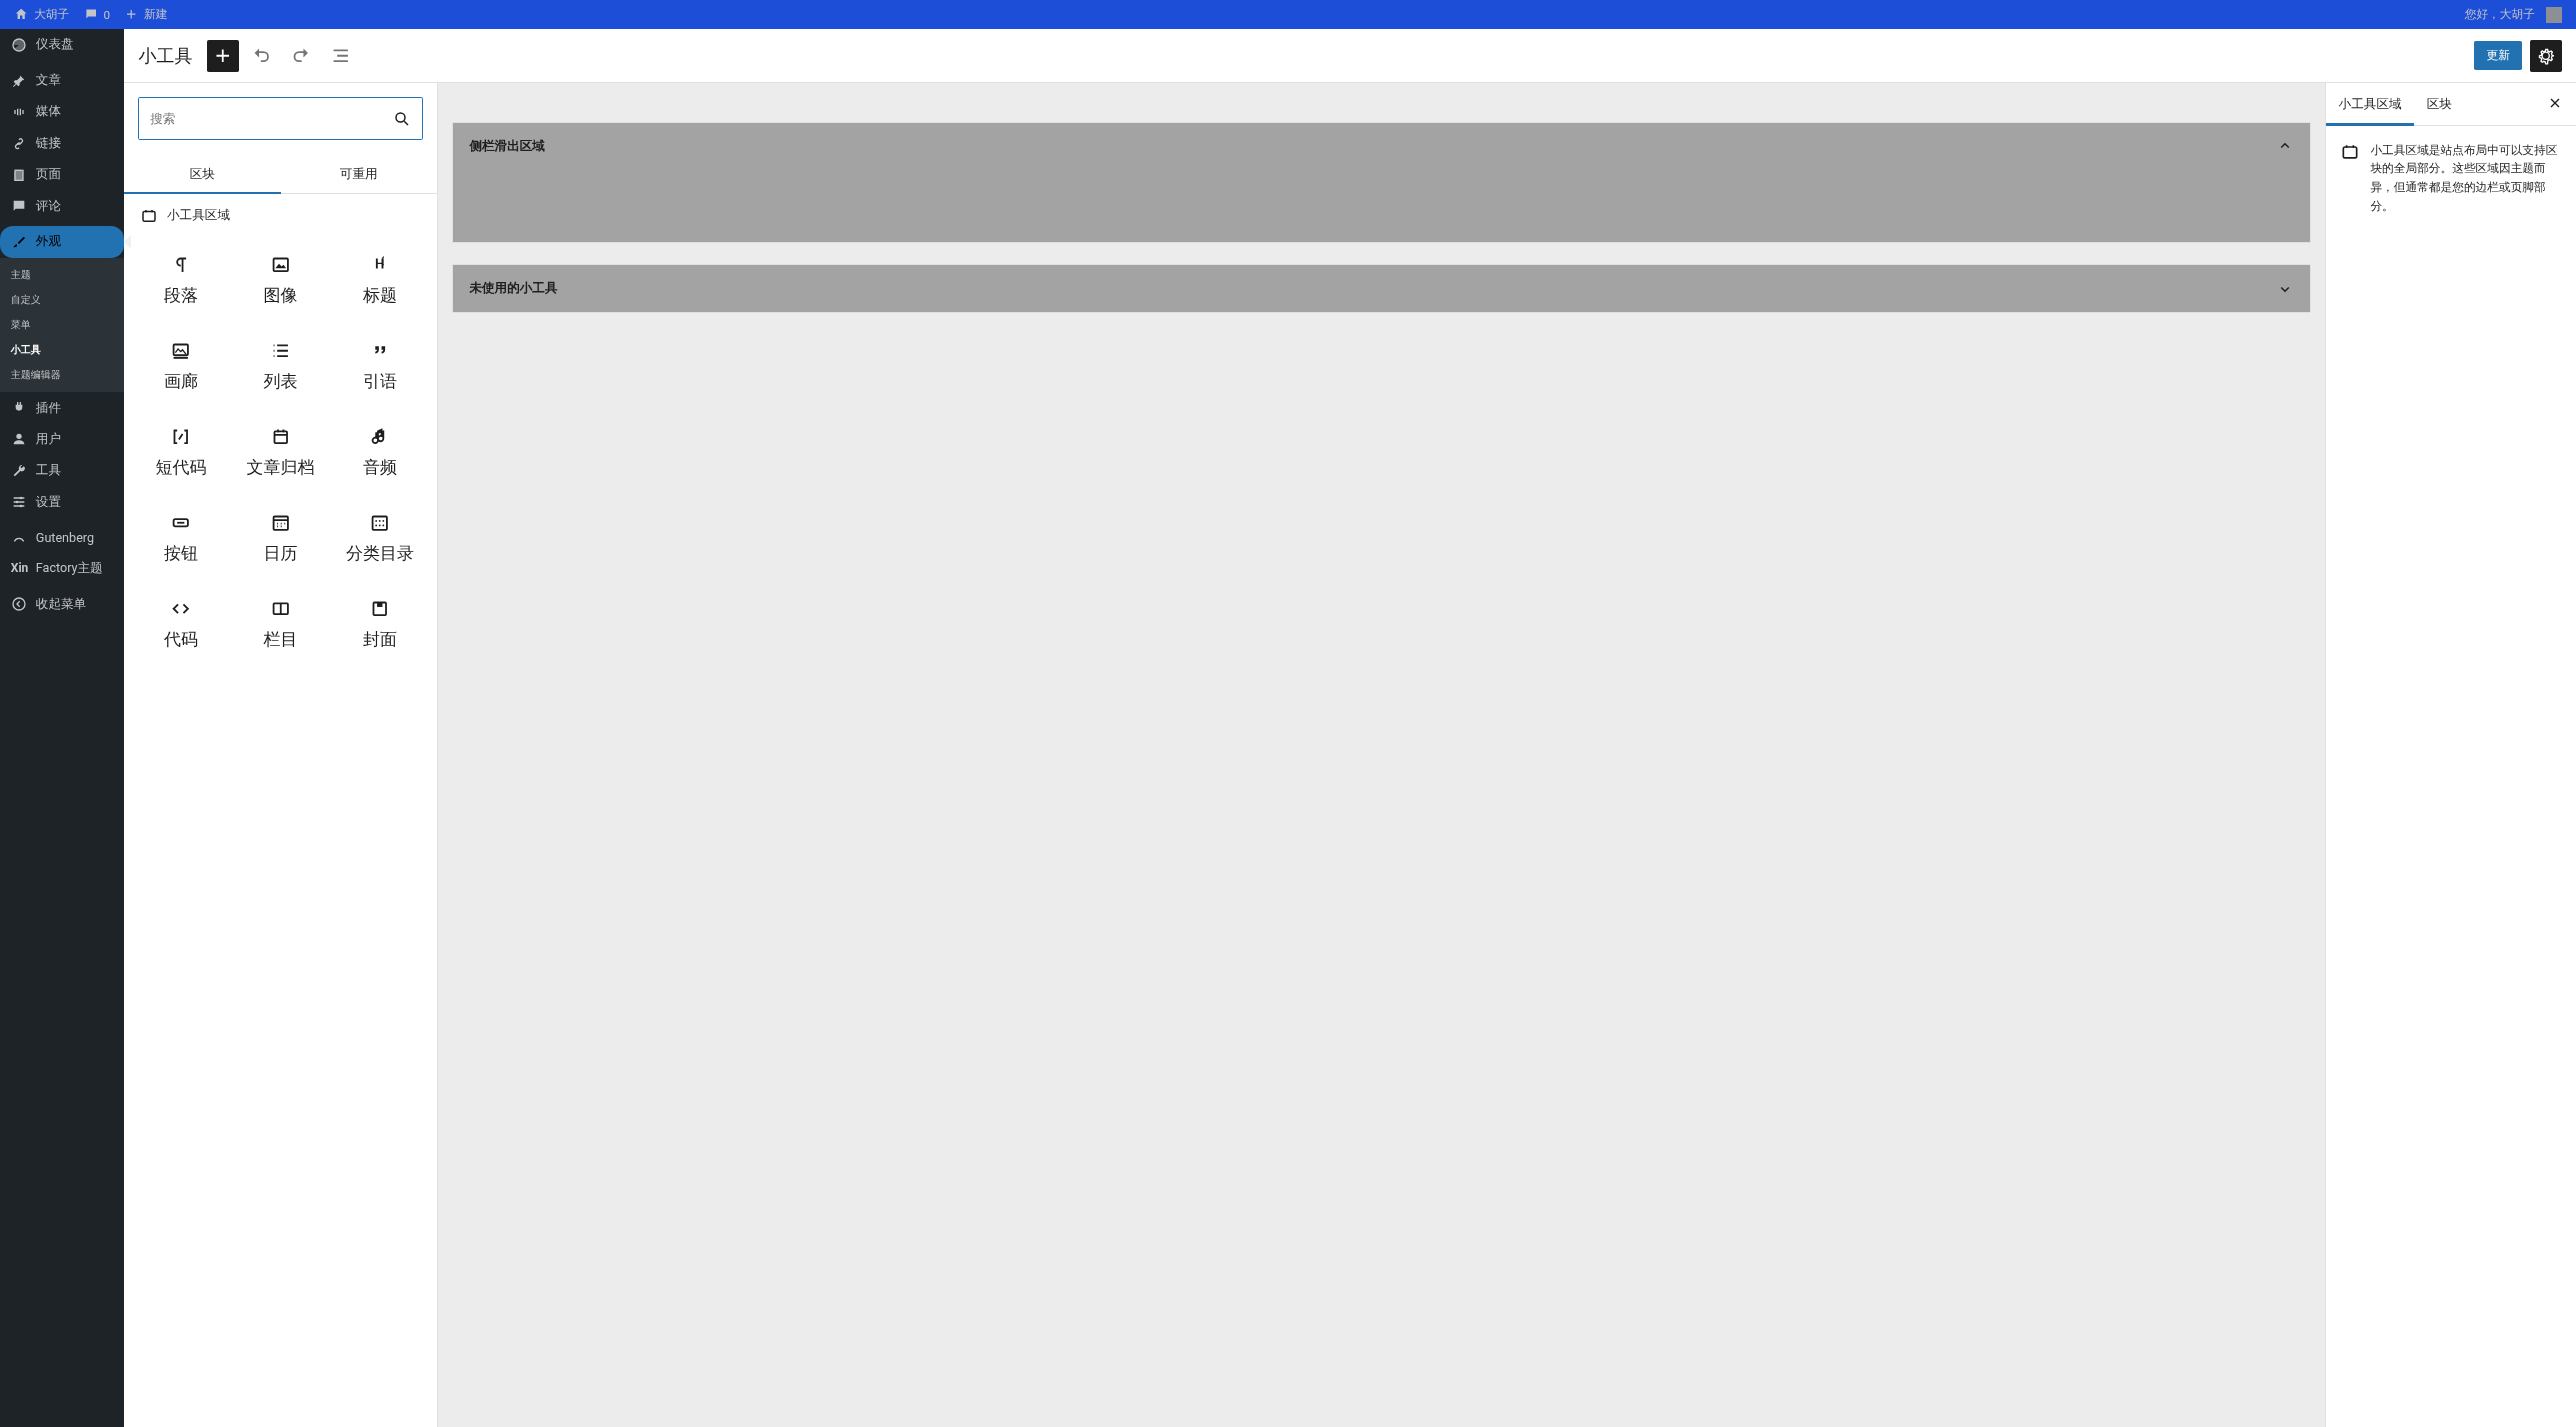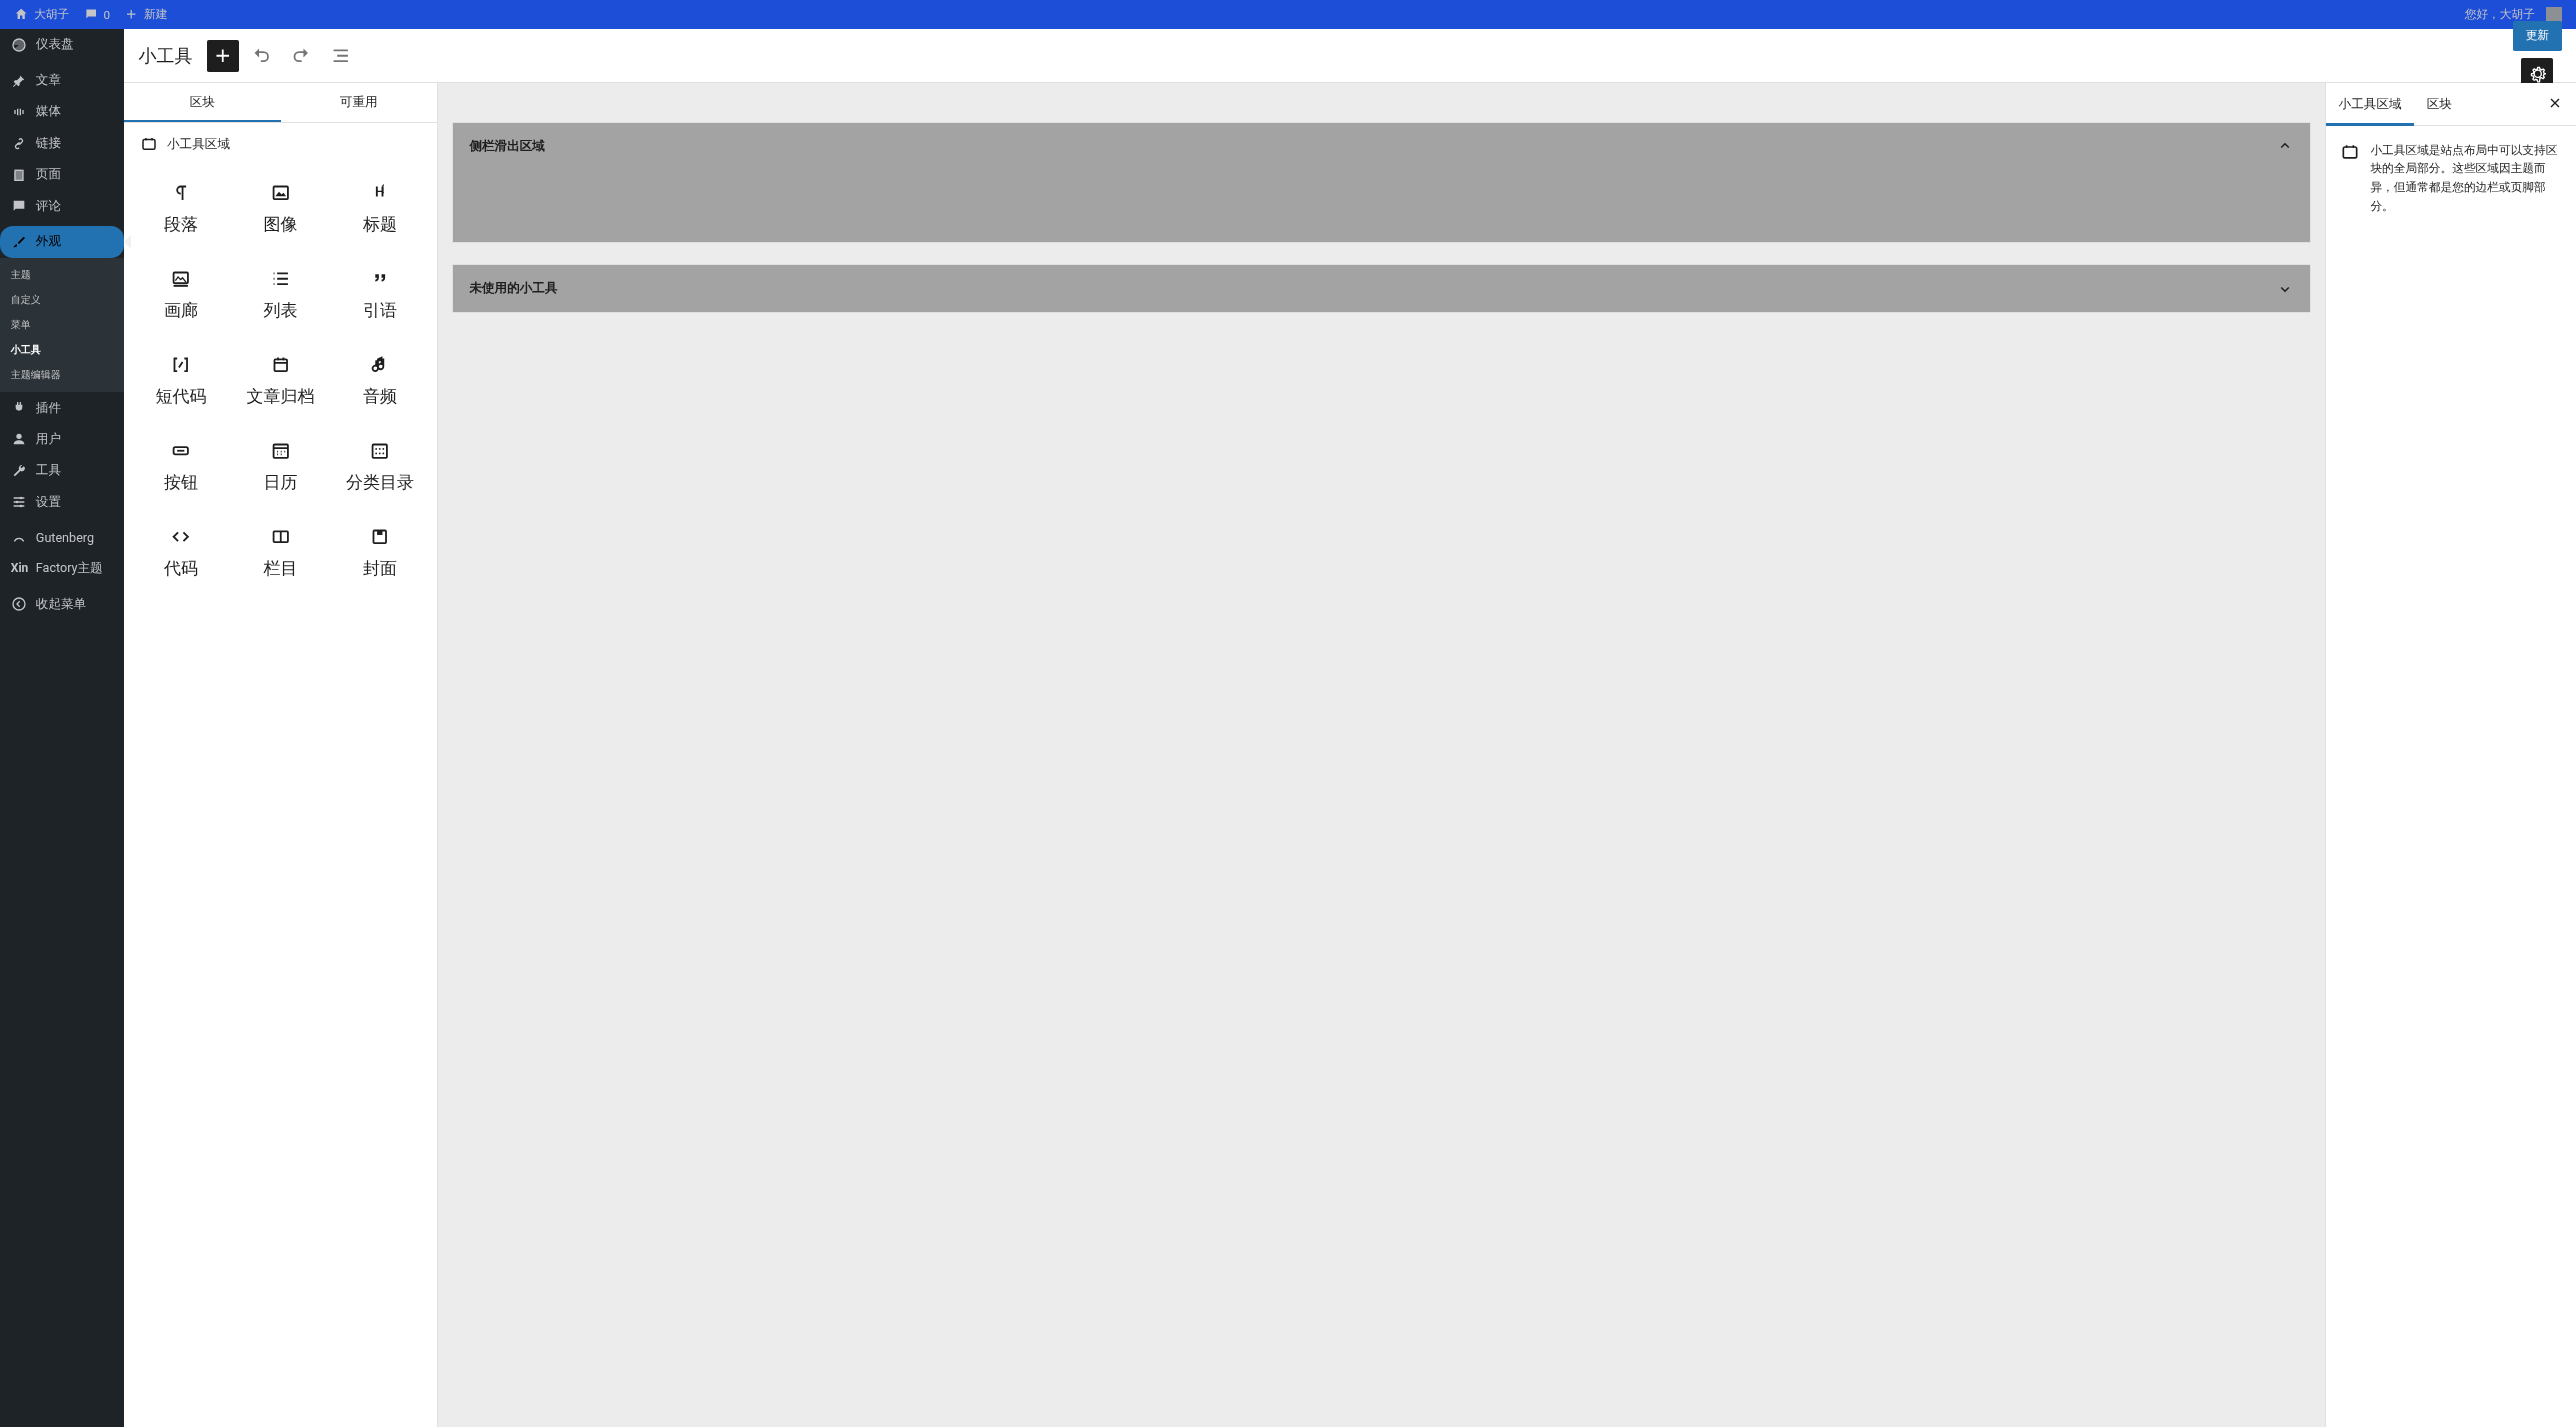--- a/index.html
+++ b/index.html
@@ -27,21 +27,21 @@
 .side-sep { height: 4.5px; }
 
 
 .editor { flex: 1; display: flex; flex-direction: column; min-width: 0; background: #fff; }
 .ed-header { height: 54px; border-bottom: 0.9px solid #e0e0e0; display: flex; align-items: center; justify-content: space-between; padding: 0 14.4px; }
 .ed-h-left { display: flex; align-items: center; gap: 7.2px; }
 .ed-title { font-size: 18px; font-weight: 400; margin-right: 7.2px; }
 .btn-dark { width: 32px; height: 32px; background: #1e1e1e; color: #fff; display: flex; align-items: center; justify-content: center; border-radius: 1.8px; cursor: pointer; }
 .btn-icon { width: 32px; height: 32px; display: flex; align-items: center; justify-content: center; cursor: pointer; color: #757575; border-radius: 1.8px; }
 .btn-icon svg, .btn-dark svg { width: 21.5px; height: 21.5px; fill: currentColor; }
-.ed-h-right { display: flex; align-items: center; gap: 7.2px; flex-direction: column; }
+.ed-h-right { display: flex; align-items: center; gap: 7.2px; }
 .btn-primary { background: #2271b1; color: #fff; padding: 7.2px 12.6px; border-radius: 1.8px; cursor: pointer; font-size: 11.7px; }
 
 
 .ed-body { flex: 1; display: flex; min-height: 0; }
 
 
 .inserter { width: 314px; border-right: 0.9px solid #e0e0e0; display: flex; flex-direction: column; overflow-y: auto; }
 .search-wrap { padding: 14.4px; }
 .search-box { border: 1.3px solid #2271b1; border-radius: 1.8px; display: flex; align-items: center; padding: 0 10.8px; height: 43px; }
 .search-box input { flex: 1; border: none; outline: none; font-size: 12.6px; background: transparent; }
@@ -243,20 +243,29 @@
             <svg viewBox="0 0 24 24">
                 <path d="M12 8a4 4 0 100 8 4 4 0 000-8zm9 4l-2 .5a7 7 0 01-.7 1.7l1 1.8-1.4 1.4-1.8-1a7 7 0 01-1.7.7L14 21h-2l-.5-2a7 7 0 01-1.7-.7l-1.8 1L6.6 18l1-1.8A7 7 0 016.9 14.5L5 14v-2l2-.5a7 7 0 01.7-1.7l-1-1.8L8 6.6l1.8 1a7 7 0 011.7-.7L12 5h2l.5 2a7 7 0 011.7.7l1.8-1L19.4 8l-1 1.8a7 7 0 01.7 1.7z" fill="none" stroke="currentColor" stroke-width="1.5"></path>
               </svg>
           </div>
         </div>
       </div>
 
       <div class="ed-body">
 
         <div class="inserter">
+          <div class="search-wrap">
+            <div class="search-box">
+              <input type="text" placeholder="搜索" style="">
+              <svg viewBox="0 0 24 24">
+                  <circle cx="10" cy="10" r="6" fill="none" stroke="currentColor" stroke-width="2"></circle>
+                  <path d="M15 15l5 5" stroke="currentColor" stroke-width="2"></path>
+                </svg>
+            </div>
+          </div>
           <div class="ins-tabs">
             <div class="ins-tab active">区块</div>
             <div class="ins-tab">可重用</div>
           </div>
           <div class="ins-cat">
             <svg viewBox="0 0 24 24">
                 <rect x="4" y="6" width="16" height="13" rx="2" fill="none" stroke="currentColor" stroke-width="2"></rect>
                 <path d="M8 4v3M16 4v3" stroke="currentColor" stroke-width="2"></path>
               </svg>
             <span>小工具区域</span>

